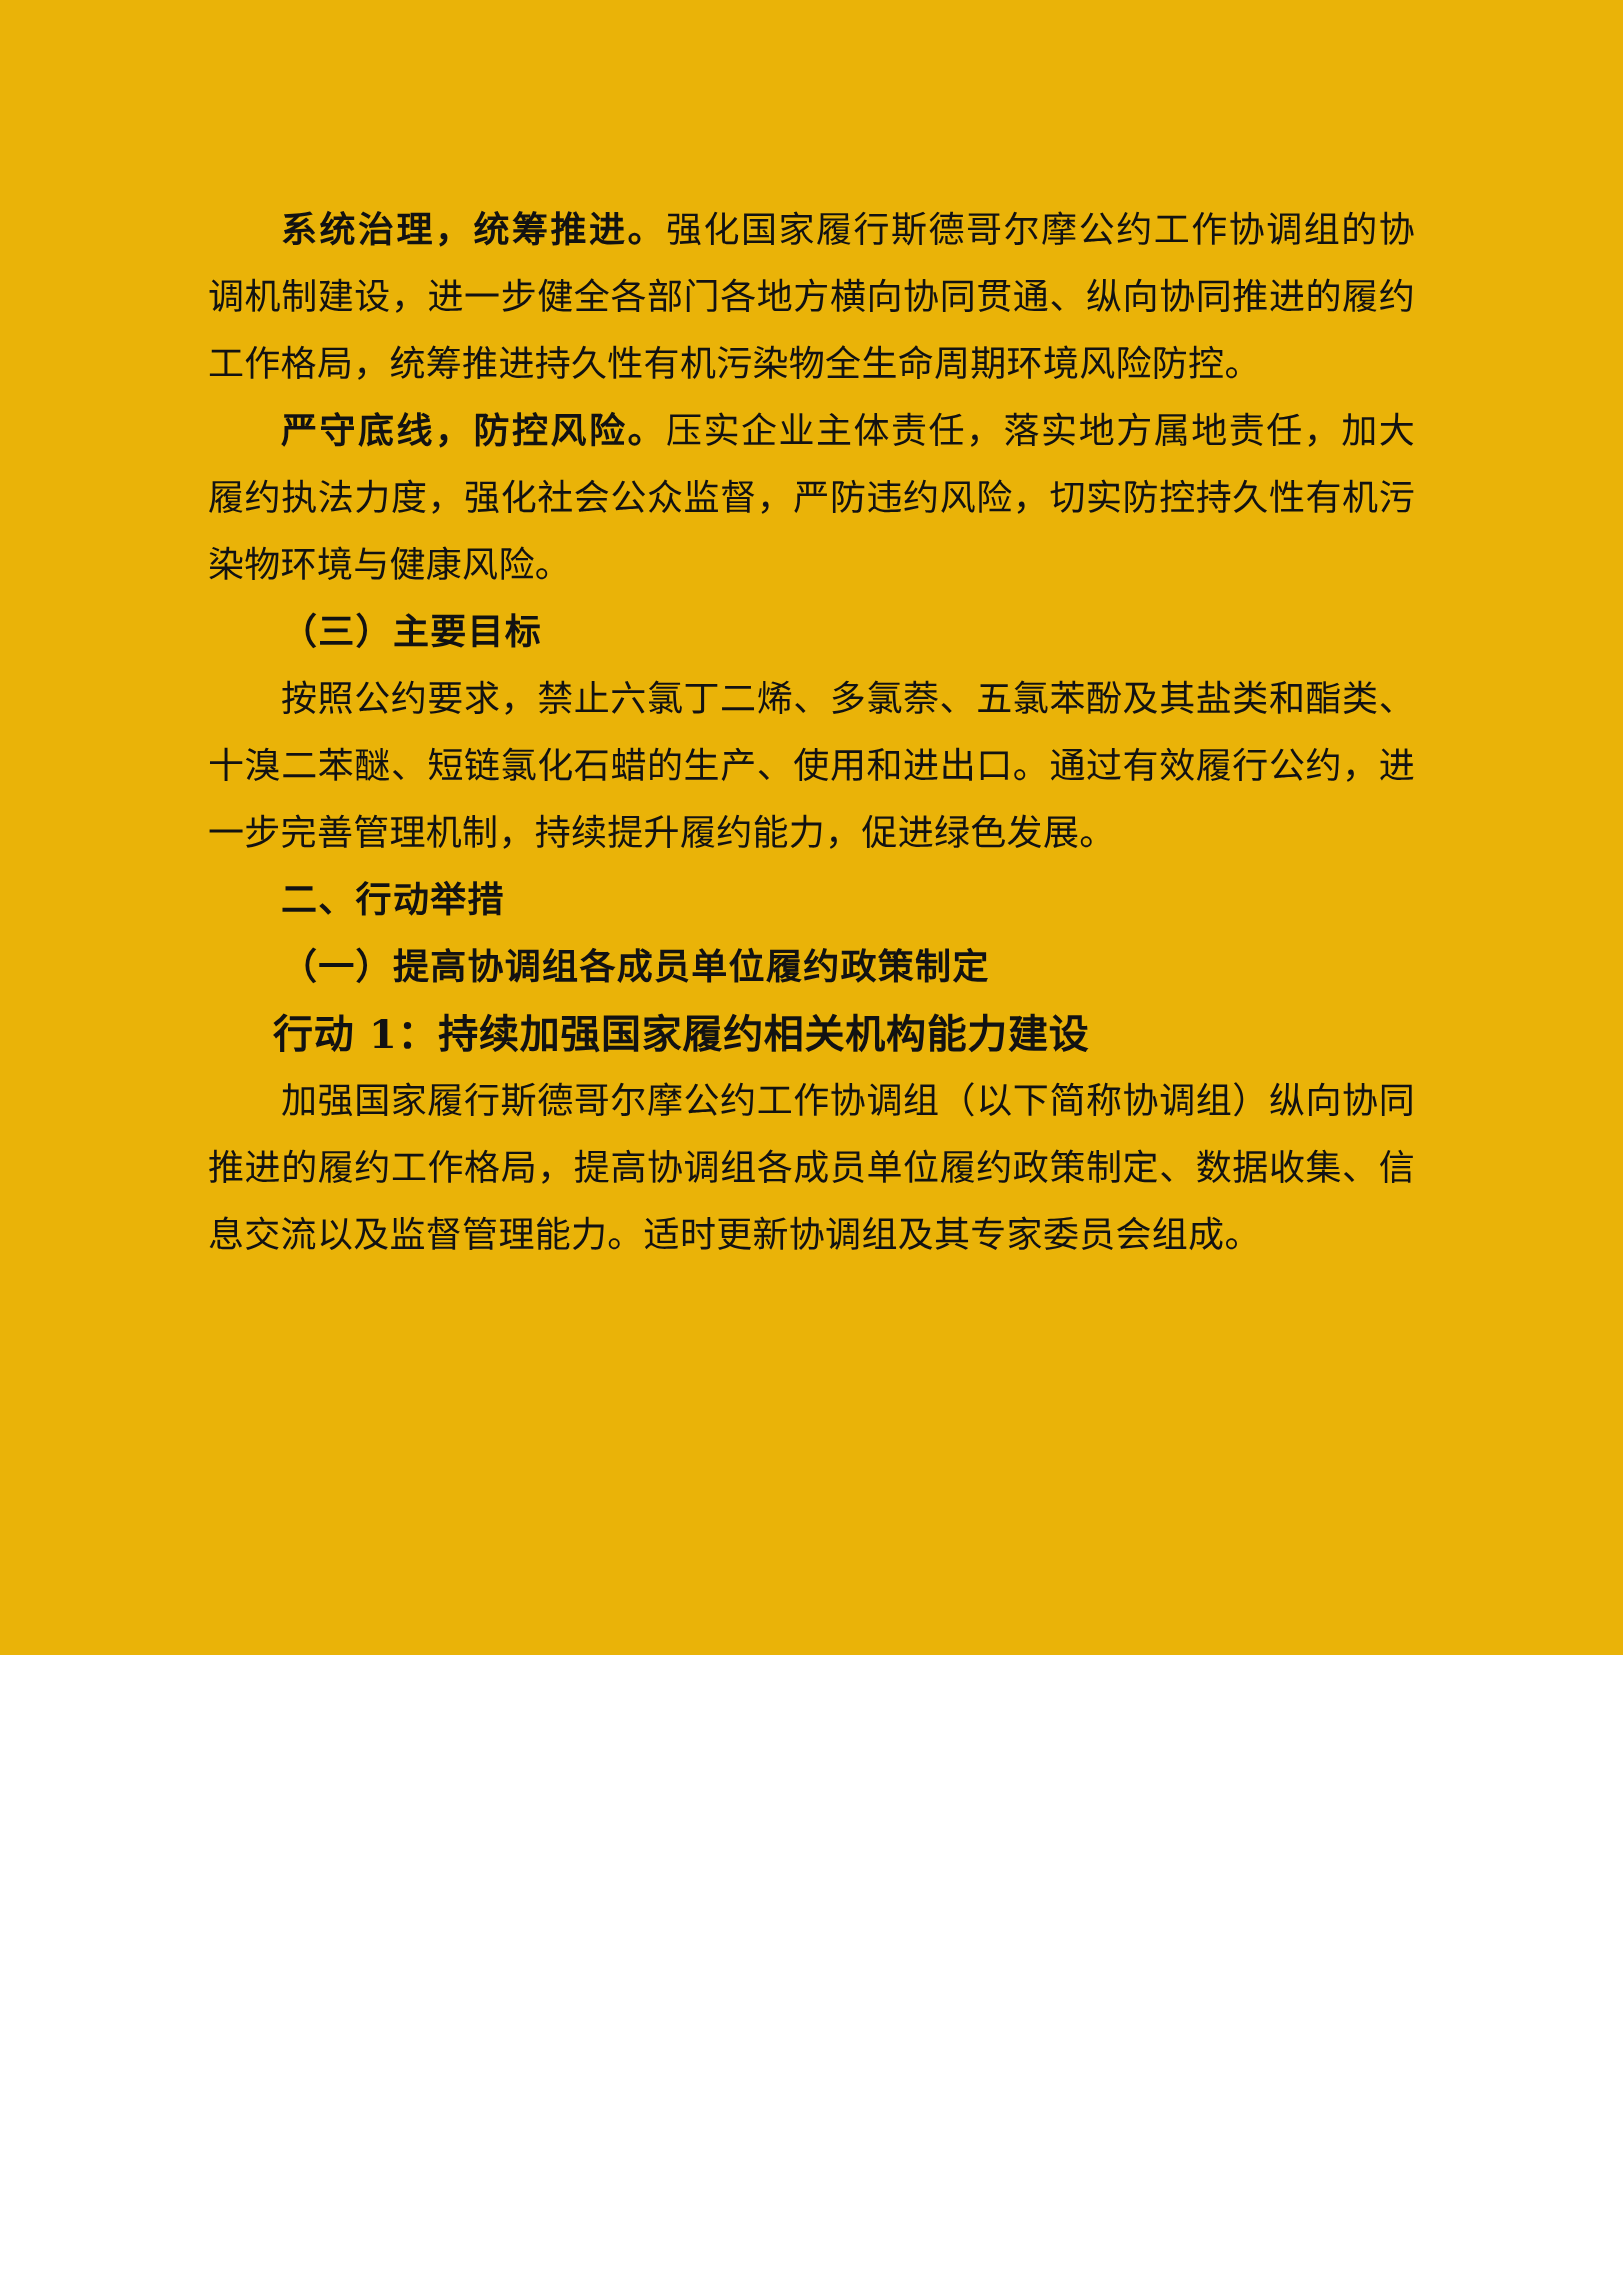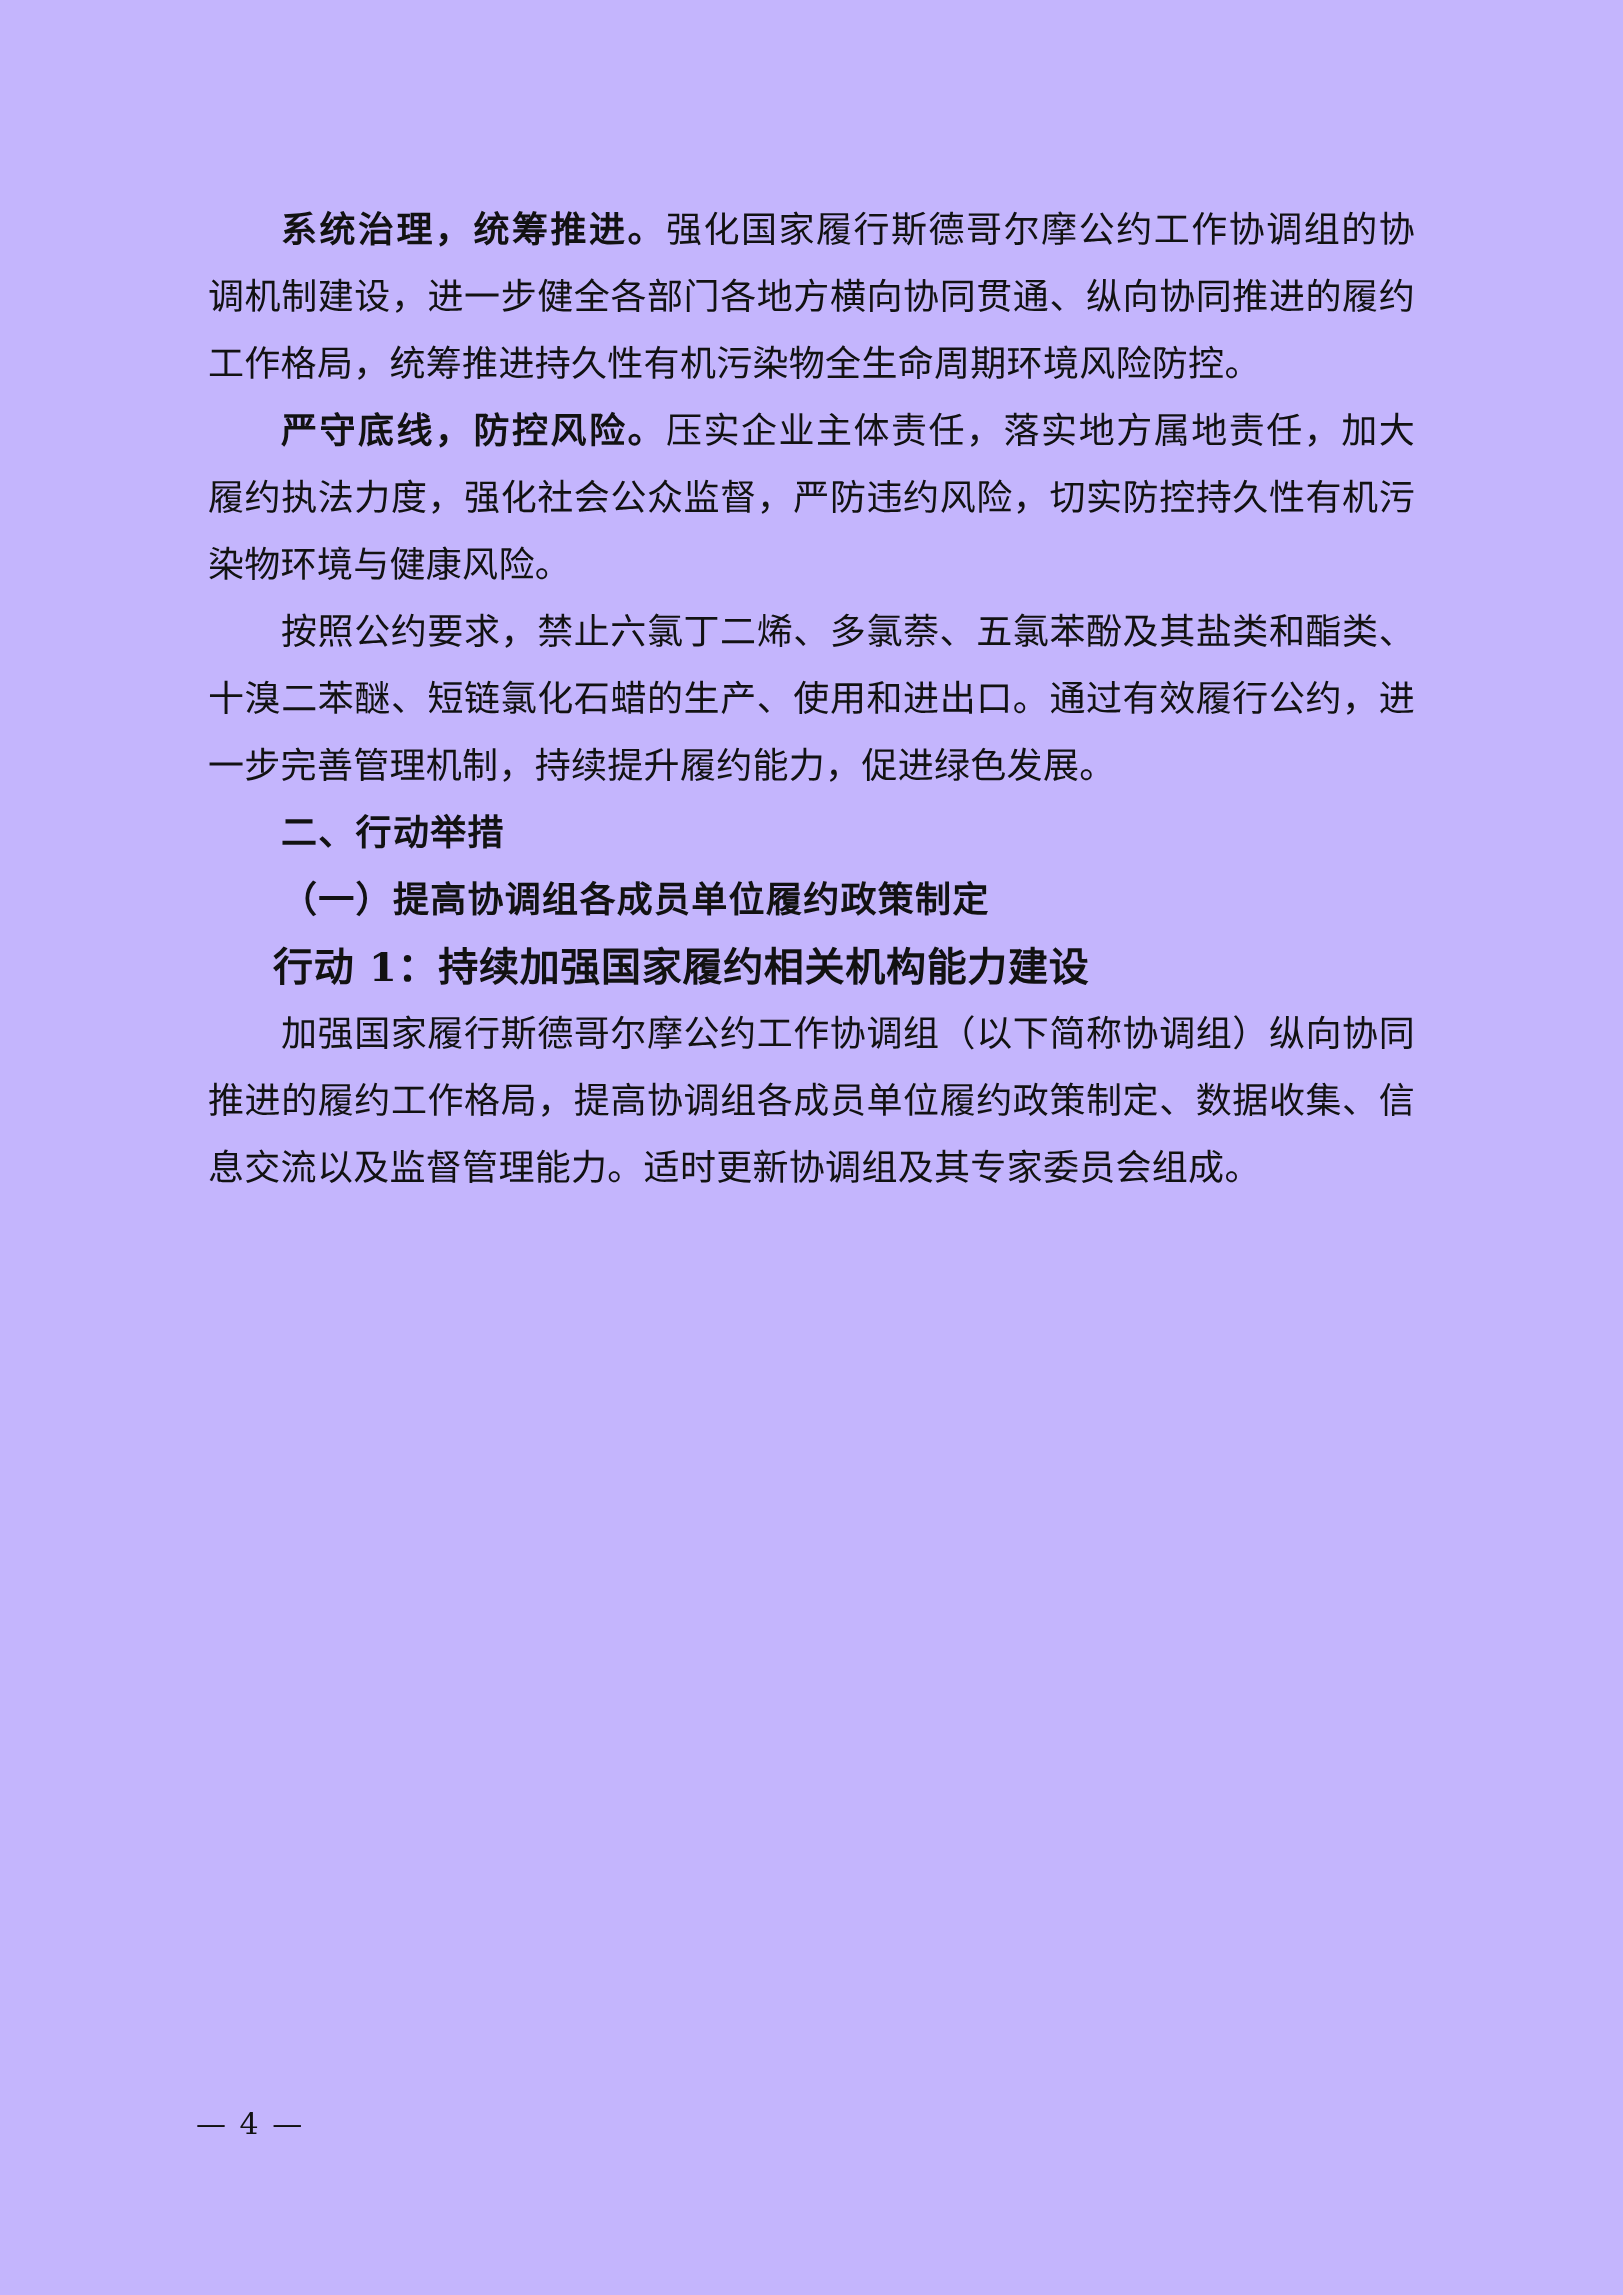--- a/index.html
+++ b/index.html
@@ -4,22 +4,22 @@
 <title>document-page</title>
 <style>
   html, body {
     margin: 0;
     padding: 0;
     background: #ffffff;
   }
   .page {
     position: relative;
     width: 1623px;
-    height: 2295px;
-    background: #c4b5fd;
+    height: 1655px;
+    background: #eab308;
     box-sizing: border-box;
     font-family: "DejaVu Serif", "Liberation Serif", serif;
     color: #121212;
     overflow: hidden;
   }
   .content {
     position: absolute;
     left: 208px;
     top: 196px;
     width: 1207px;
@@ -75,20 +75,21 @@
 </head>
 <body>
 
 <div class="page">
   <div class="content">
 
     <p class="para indent"><span class="lead">系统治理，统筹推进。</span><span>强化国家履行斯德哥尔摩公约工作协调组的协调机制建设，进一步健全各部门各地方横向协同贯通、纵向协同推进的履约工作格局，统筹推进持久性有机污染物全生命周期环境风险防控。</span></p>
 
     <p class="para indent"><span class="lead">严守底线，防控风险。</span><span>压实企业主体责任，落实地方属地责任，加大履约执法力度，强化社会公众监督，严防违约风险，切实防控持久性有机污染物环境与健康风险。</span></p>
 
+    <h2 class="heading">（三）主要目标</h2>
 
     <p class="para indent">按照公约要求，禁止六氯丁二烯、多氯萘、五氯苯酚及其盐类和酯类、十溴二苯醚、短链氯化石蜡的生产、使用和进出口。通过有效履行公约，进一步完善管理机制，持续提升履约能力，促进绿色发展。</p>
 
     <h2 class="heading">二、行动举措</h2>
 
     <h3 class="heading">（一）提高协调组各成员单位履约政策制定</h3>
 
     <h4 class="heading-sub">行动 1：持续加强国家履约相关机构能力建设</h4>
 
     <p class="para indent">加强国家履行斯德哥尔摩公约工作协调组（以下简称协调组）纵向协同推进的履约工作格局，提高协调组各成员单位履约政策制定、数据收集、信息交流以及监督管理能力。适时更新协调组及其专家委员会组成。</p>

